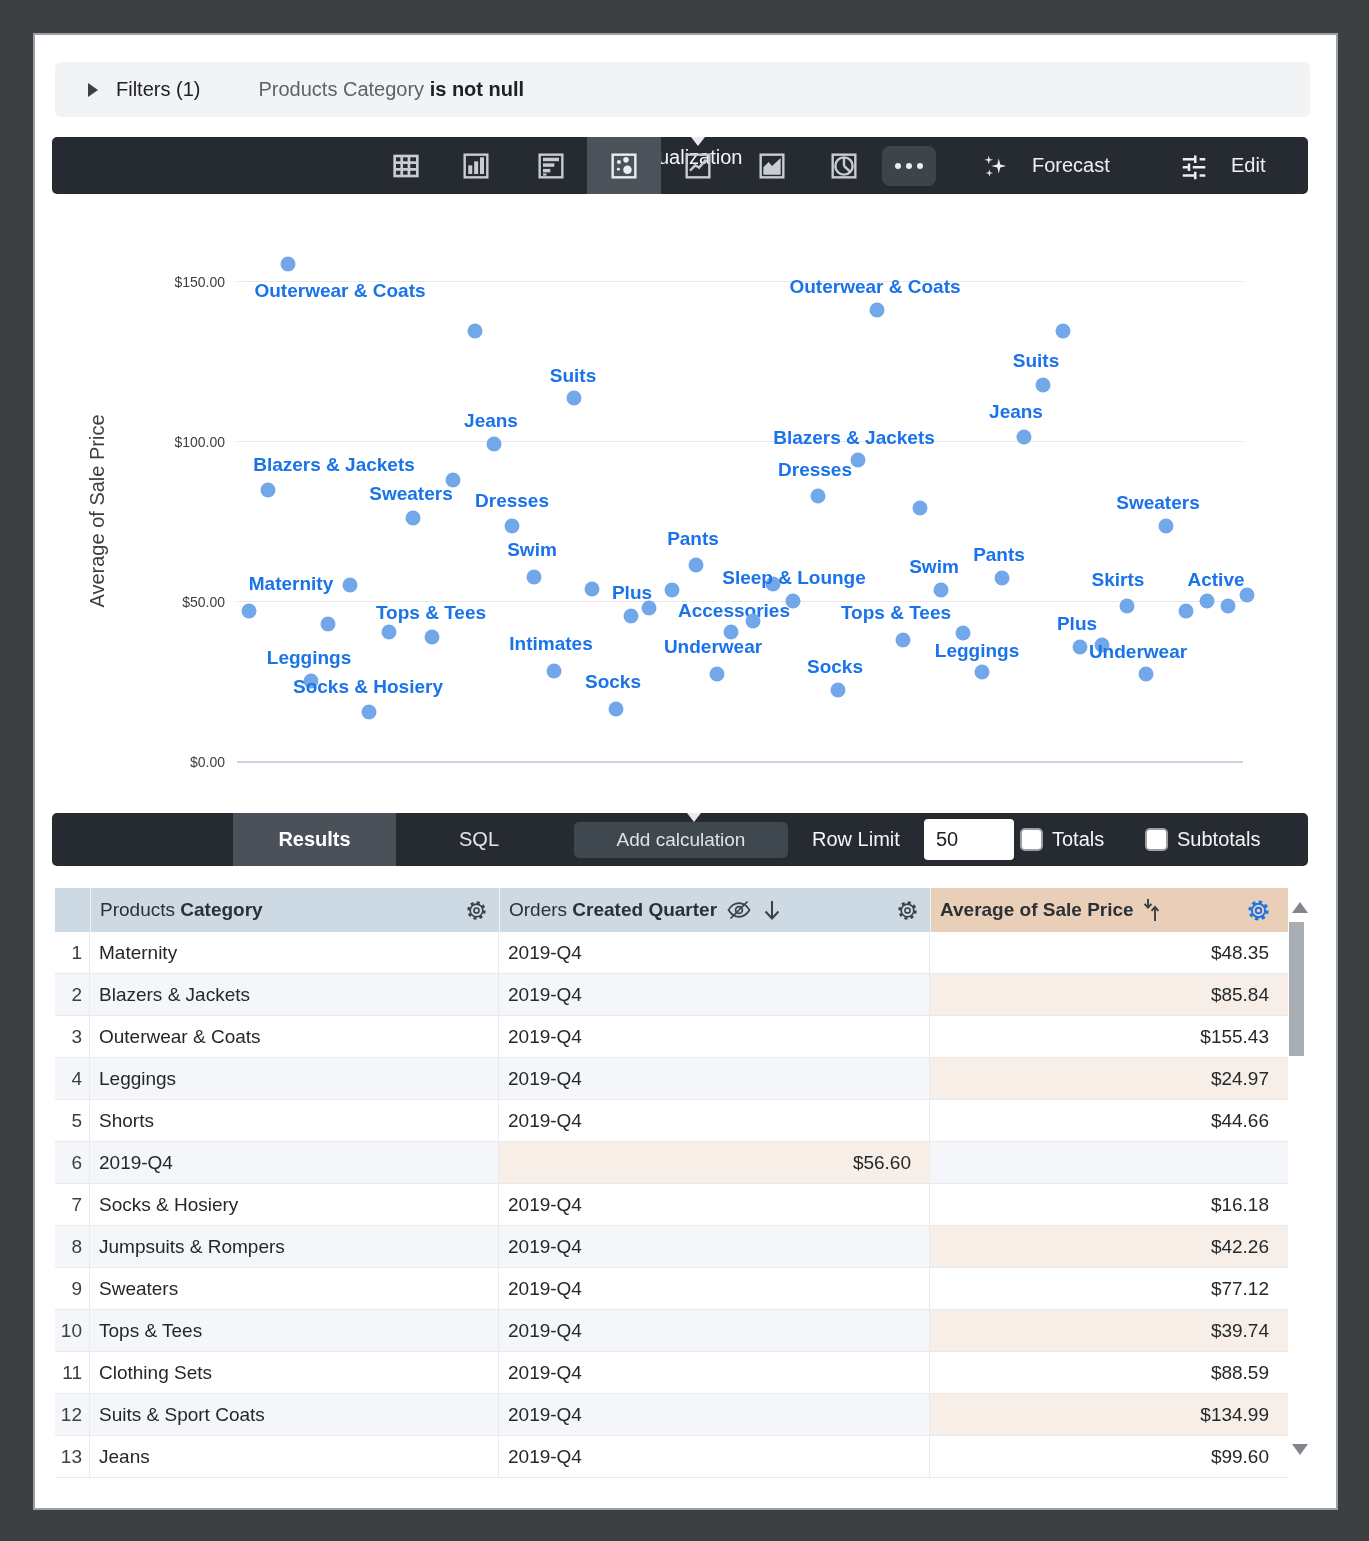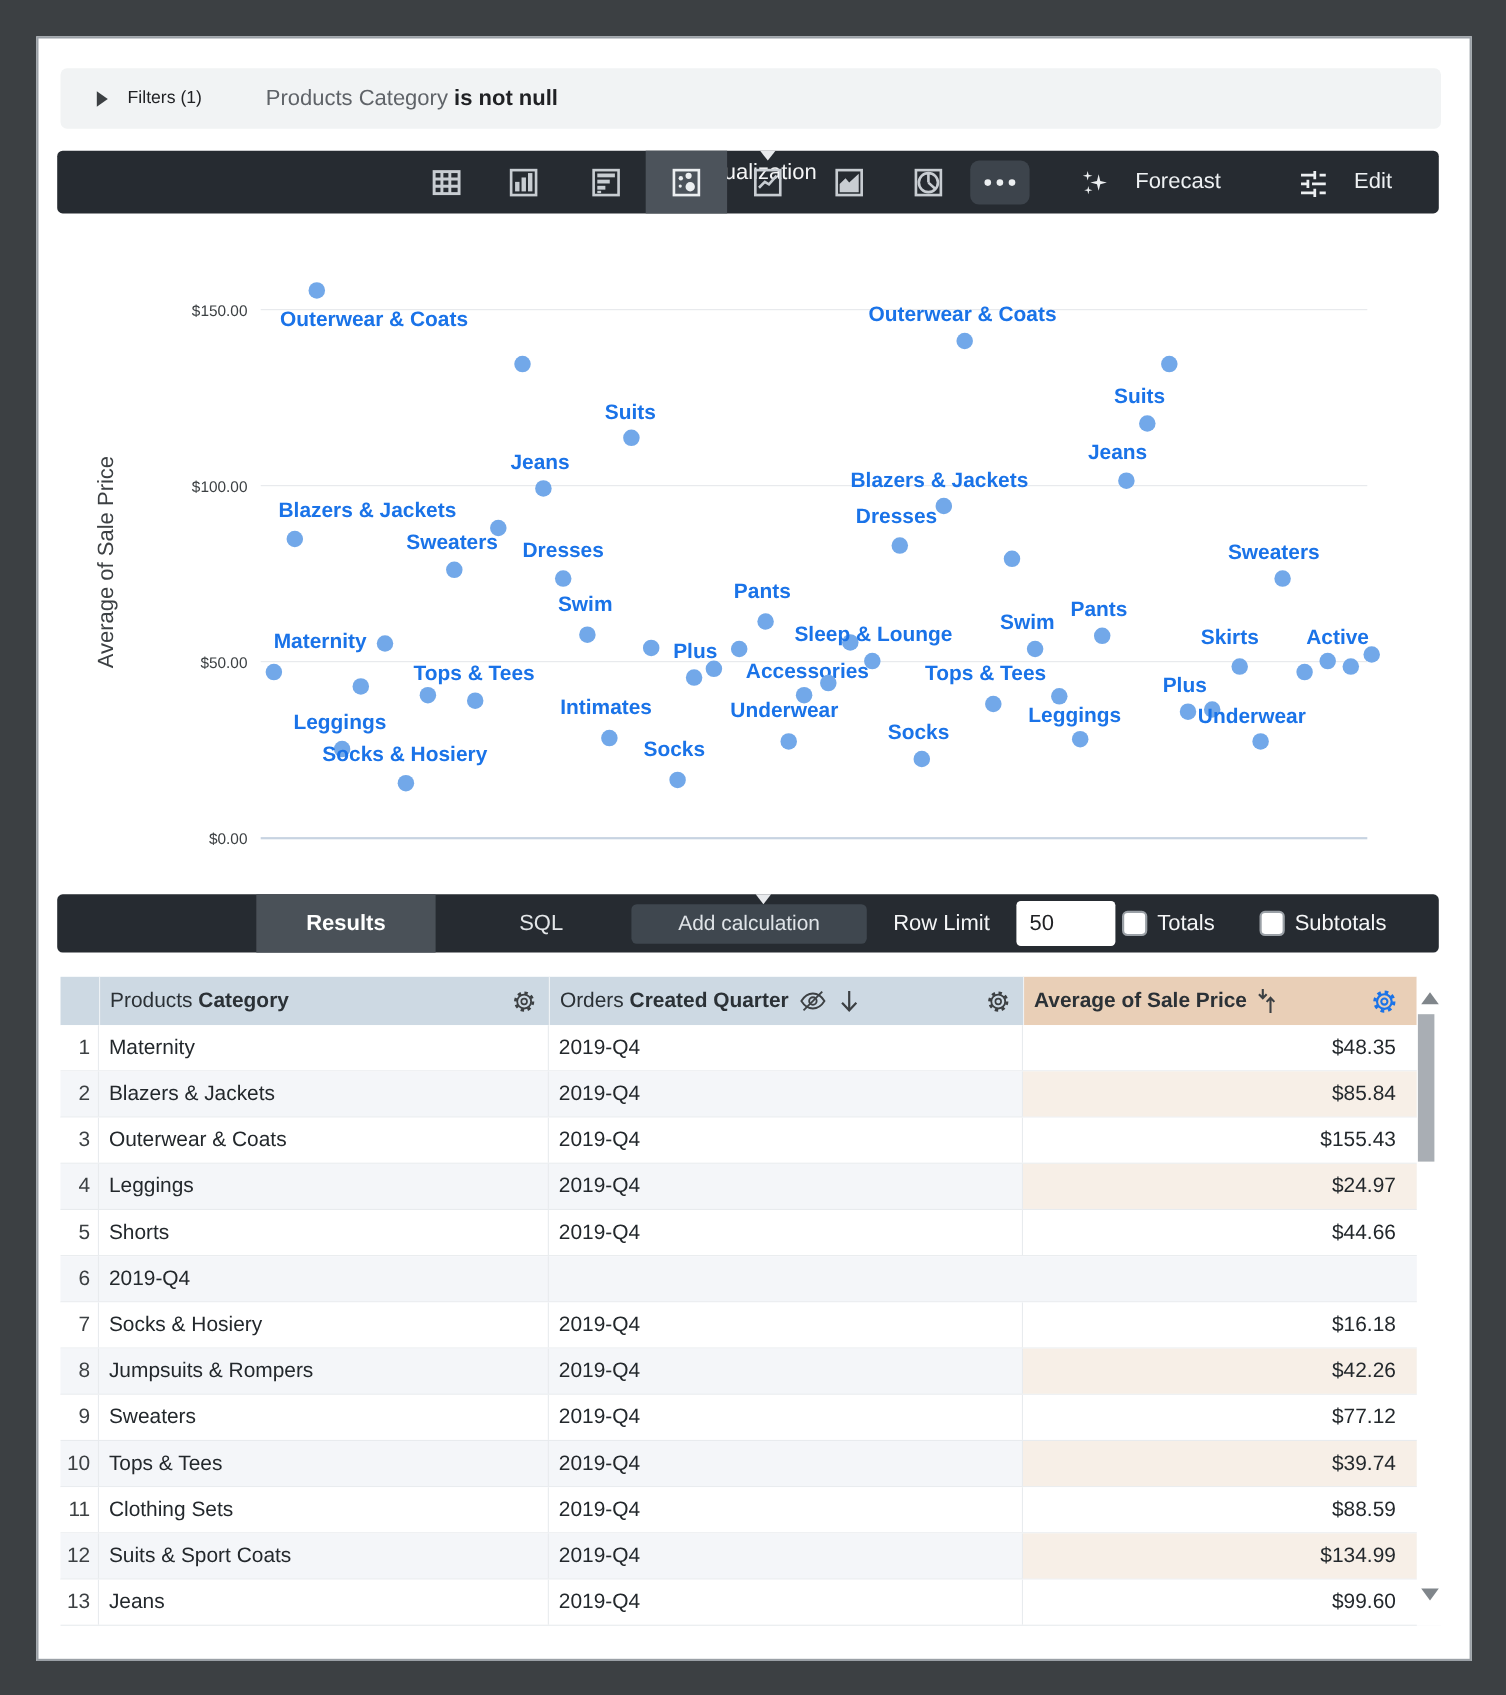--- a/index.html
+++ b/index.html
@@ -3,21 +3,21 @@
 <meta charset="utf-8">
 <style>
   html,body{margin:0;padding:0;}
   body{background:#3c4043;font-family:"Liberation Sans","DejaVu Sans",sans-serif;}
   .page{position:relative;width:1369px;height:1541px;background:#3c4043;overflow:hidden;}
   .abs{position:absolute;}
   .card{left:33px;top:33px;width:1301px;height:1473px;background:#ffffff;border:2px solid #9aa0a6;}
   
   .filters-bar{left:55px;top:62px;width:1255px;height:55px;background:#f1f3f4;border-radius:6px;display:flex;align-items:center;}
   .tri-right{width:0;height:0;border-top:7px solid transparent;border-bottom:7px solid transparent;border-left:10px solid #3c4043;margin-left:33px;}
-  .filters-title{margin-left:18px;font-size:16px;color:#202124;font-weight:500;text-align:center;}
+  .filters-title{margin-left:18px;font-size:20px;color:#202124;font-weight:500;text-align:center;}
   .filter-exp{margin-left:58px;font-size:20px;color:#5f6368;}
   .filter-exp b{color:#202124;font-weight:700;}
   
   .dark-bar{background:#262b31;border-radius:5px;display:flex;align-items:center;color:#eceff1;flex-direction:column;}
   .viz-bar{left:52px;top:137px;width:1256px;height:57px;}
   .tri-down{width:0;height:0;border-left:7px solid transparent;border-right:7px solid transparent;border-top:9px solid #e8eaed;}
   .bar-label{font-size:20px;color:#f5f6f7;margin-left:13px;}
   .icon-slot{position:absolute;top:0;height:57px;width:46px;display:flex;align-items:center;justify-content:center;}
   .icon-slot.selected{background:#4c535b;width:74px;}
   .more-pill{background:#3d444c;border-radius:8px;width:54px;height:40px;display:flex;align-items:center;justify-content:center;}
@@ -25,21 +25,21 @@
   
   .axis-title{color:#3c4043;font-size:20px;white-space:nowrap;transform:translate(-50%,-50%) rotate(-90deg);}
   .tick-label{position:absolute;left:100px;width:125px;text-align:right;transform:translateY(-50%);font-size:14px;color:#3c4043;}
   .gridline{position:absolute;left:237px;width:1006px;height:1px;background:#e6e8eb;}
   .gridline.zero{height:2px;background:#c7d3e1;}
   .dot{position:absolute;width:15px;height:15px;border-radius:50%;background:#72a8e9;transform:translate(-50%,-50%);}
   .pt-label{position:absolute;transform:translate(-50%,-50%);font-size:19px;font-weight:700;color:#1a73e8;white-space:nowrap;}
   
   .data-bar{left:52px;top:813px;width:1256px;height:53px;}
   .tab-results{position:absolute;left:181px;top:0;height:53px;width:163px;background:#4a5158;display:flex;align-items:center;justify-content:center;font-size:20px;font-weight:700;color:#ffffff;}
-  .tab-sql{position:absolute;left:395px;top:0;height:53px;width:90px;display:flex;align-items:center;justify-content:center;font-size:20px;color:#e3e6e8;}
+  .tab-sql{position:absolute;left:382px;top:0;height:53px;width:90px;display:flex;align-items:center;justify-content:center;font-size:20px;color:#e3e6e8;}
   .add-calc{position:absolute;left:522px;top:9px;height:36px;width:214px;background:#3f474f;border-radius:5px;display:flex;align-items:center;justify-content:center;font-size:19px;color:#dfe3e7;}
   .rowlimit-label{position:absolute;left:760px;top:0;height:53px;display:flex;align-items:center;font-size:20px;color:#f5f6f7;}
   .rowlimit-input{position:absolute;left:872px;top:6px;width:90px;height:41px;background:#ffffff;border:none;border-radius:4px;font-size:20px;color:#202124;padding:0 0 0 12px;box-sizing:border-box;font-family:inherit;}
   .checkbox{width:23px;height:23px;background:#ffffff;border:2px solid #9aa0a6;border-radius:5px;box-sizing:border-box;}
   .cb-group{position:absolute;top:0;height:53px;display:flex;align-items:center;gap:9px;font-size:20px;color:#f5f6f7;}
   
   .thead{left:55px;top:888px;width:1255px;height:44px;display:grid;grid-template-columns:35px 409px 431px 358px 22px;}
   .hcell{background:#cdd9e3;display:flex;align-items:center;font-size:19px;color:#2b3136;border-left:1px solid #eef2f5;box-sizing:border-box;position:relative;}
   .hcell:first-child{border-left:none;}
   .hcell.price{background:#e9cfb7;}
@@ -379,20 +379,21 @@
       </div>
       <div class="trow">
         <div class="tcell num">5</div>
         <div class="tcell">Shorts</div>
         <div class="tcell">2019-Q4</div>
         <div class="tcell price">$44.66</div>
       </div>
       <div class="trow even">
         <div class="tcell num">6</div>
         <div class="tcell">2019-Q4</div>
+        <div class="tcell price">$56.60</div>
       </div>
       <div class="trow">
         <div class="tcell num">7</div>
         <div class="tcell">Socks &amp; Hosiery</div>
         <div class="tcell">2019-Q4</div>
         <div class="tcell price">$16.18</div>
       </div>
       <div class="trow even">
         <div class="tcell num">8</div>
         <div class="tcell">Jumpsuits &amp; Rompers</div>

